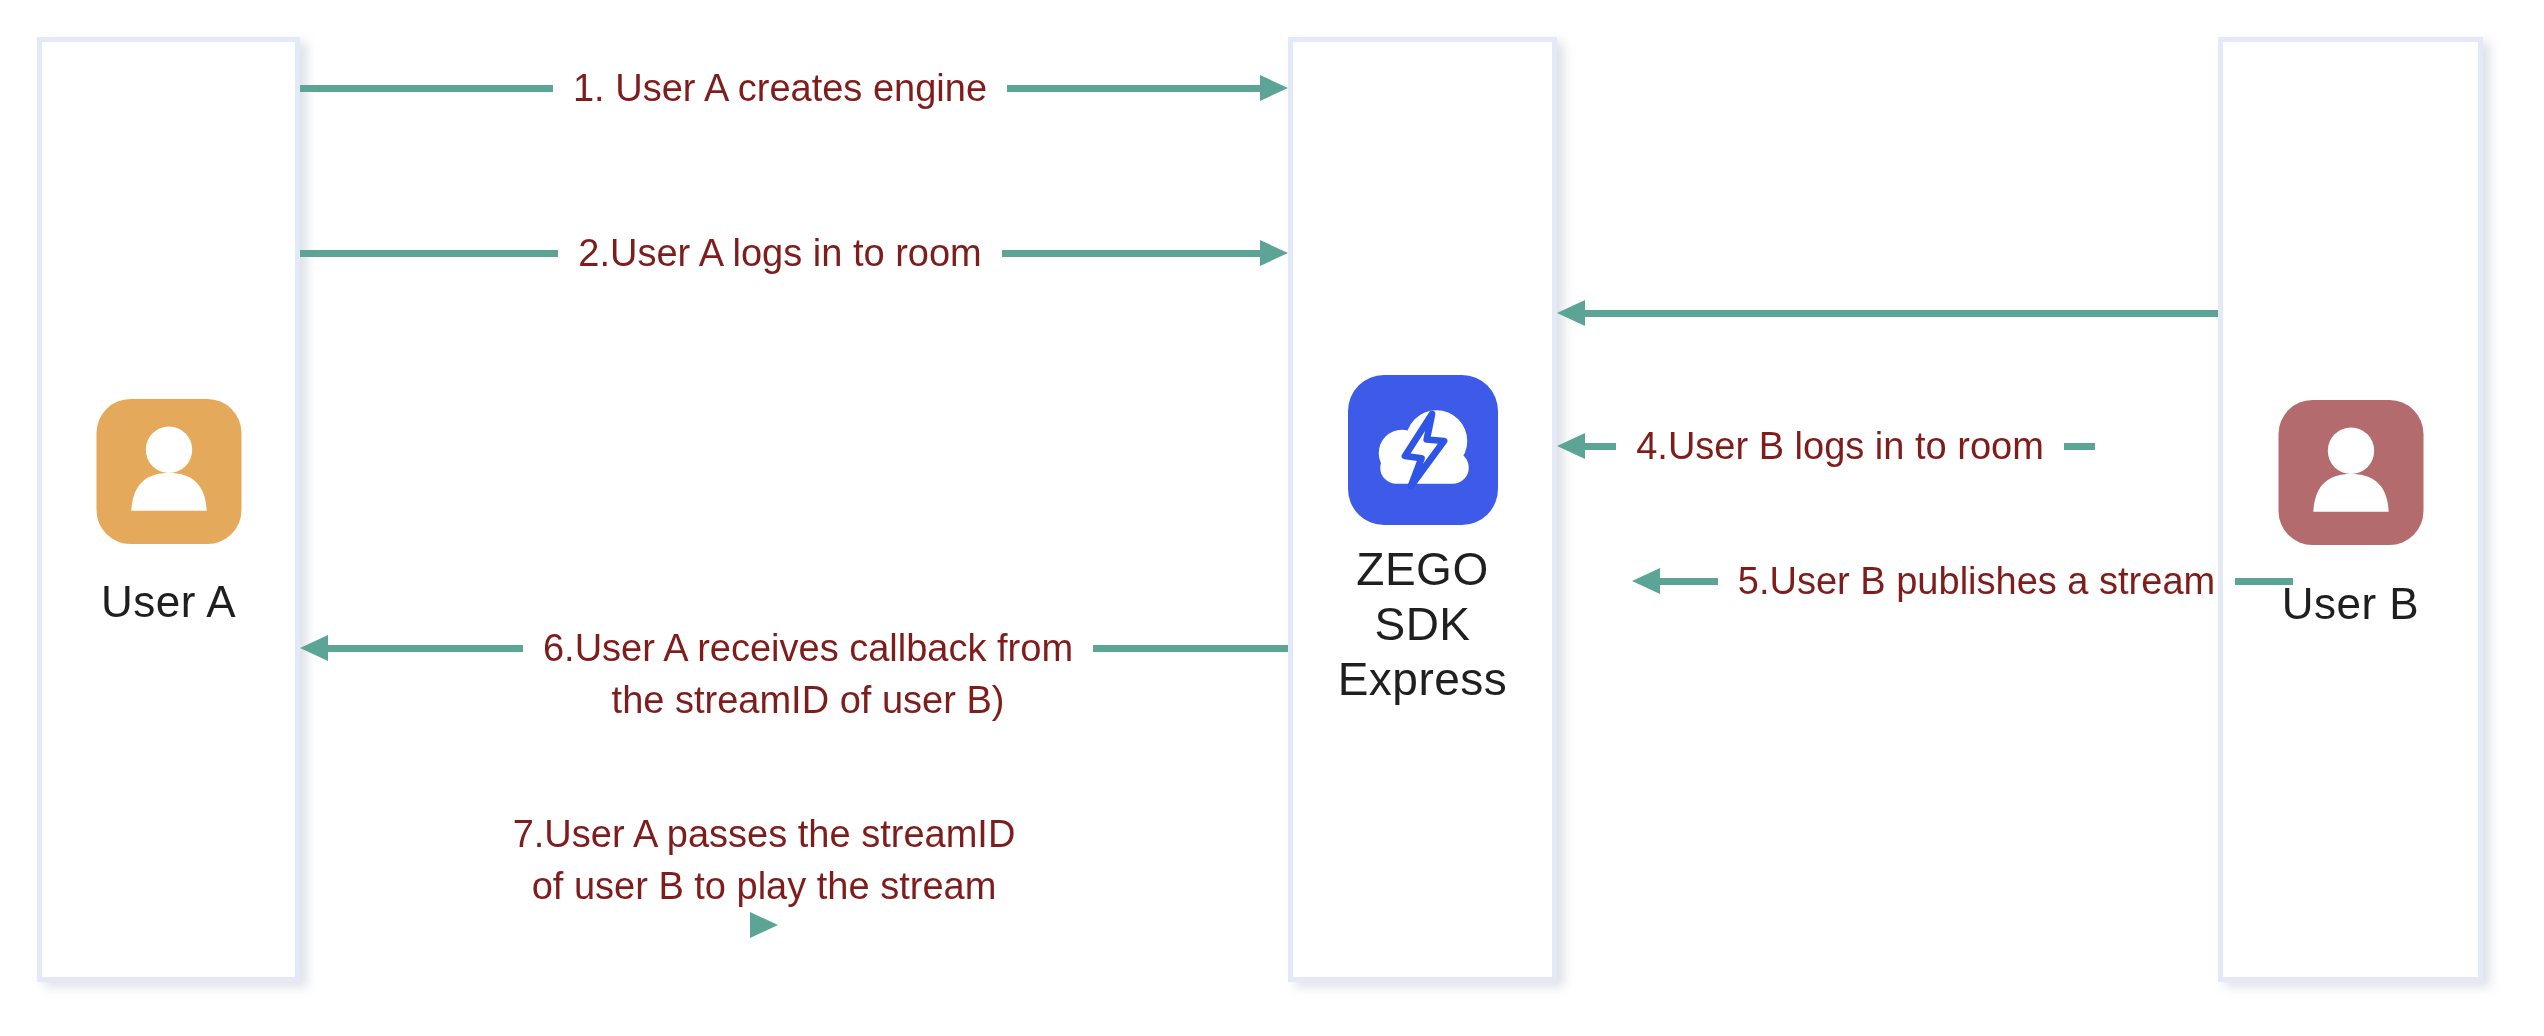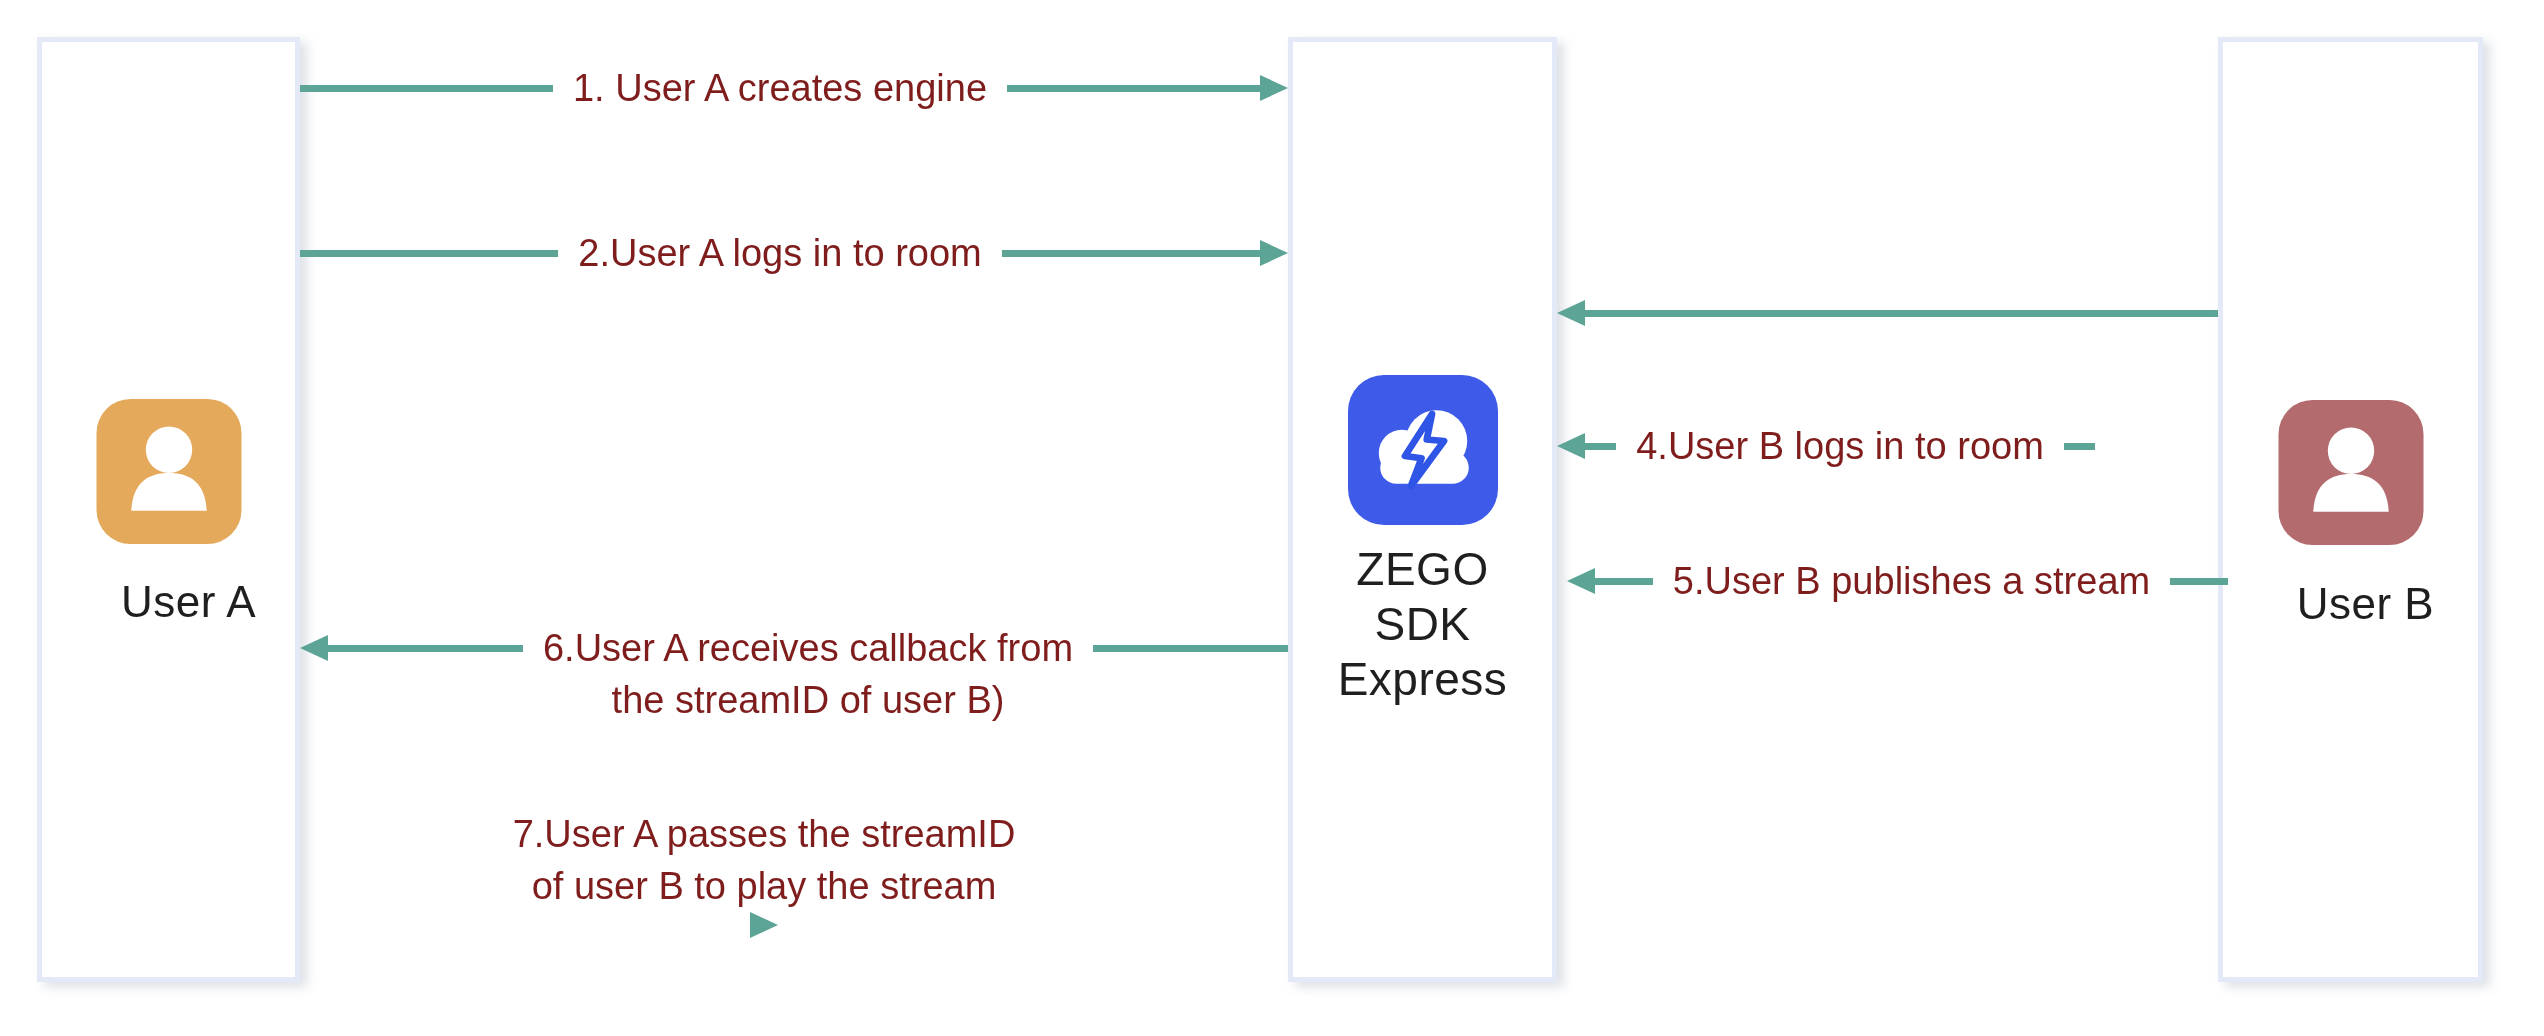--- a/index.html
+++ b/index.html
@@ -31,35 +31,35 @@
   .icon-b{top:358px;width:145px;height:145px;background:#B36B6E;}
   .icon-box svg{display:block;width:100%;height:100%;}
 
   .actor-label{
     position:absolute;left:0;width:100%;
     text-align:center;
     font-size:44px;line-height:52px;
     color:#1F1F1F;
     letter-spacing:0.5px;
   }
-  .actor-a .actor-label{top:534px;margin-left:20px;}
-  .actor-b .actor-label{top:536px;padding-left:15px;}
+  .actor-a .actor-label{top:534px;}
+  .actor-b .actor-label{top:536px;}
   .sdk-label{top:500px;font-size:46px;line-height:55px;}
   .sdk-label div{display:block;}
 
   
   .arrow{
     position:absolute;height:52px;
     display:flex;align-items:center;
   }
   .arrow-1{left:300px;top:62px;width:988px;}
   .arrow-2{left:300px;top:227px;width:988px;}
   .arrow-3{left:1557px;top:287px;width:661px;}
   .arrow-4{left:1557px;top:420px;width:538px;}
-  .arrow-5{left:1567px;top:555px;width:661px;}
+  .arrow-5{left:1632px;top:555px;width:661px;}
   .arrow-6{left:300px;top:622px;width:988px;}
   .arrow-7{left:300px;top:860px;width:928px;flex-direction:column;}
 
   .seg{flex:1 1 0;height:7px;background:#5CA496;}
   .head{width:0;height:0;flex:0 0 auto;}
   .head-right{border-top:13px solid transparent;border-bottom:13px solid transparent;border-left:28px solid #5CA496;}
   .head-left{border-top:13px solid transparent;border-bottom:13px solid transparent;border-right:28px solid #5CA496;}
 
   .arrow-label{
     flex:0 0 auto;

